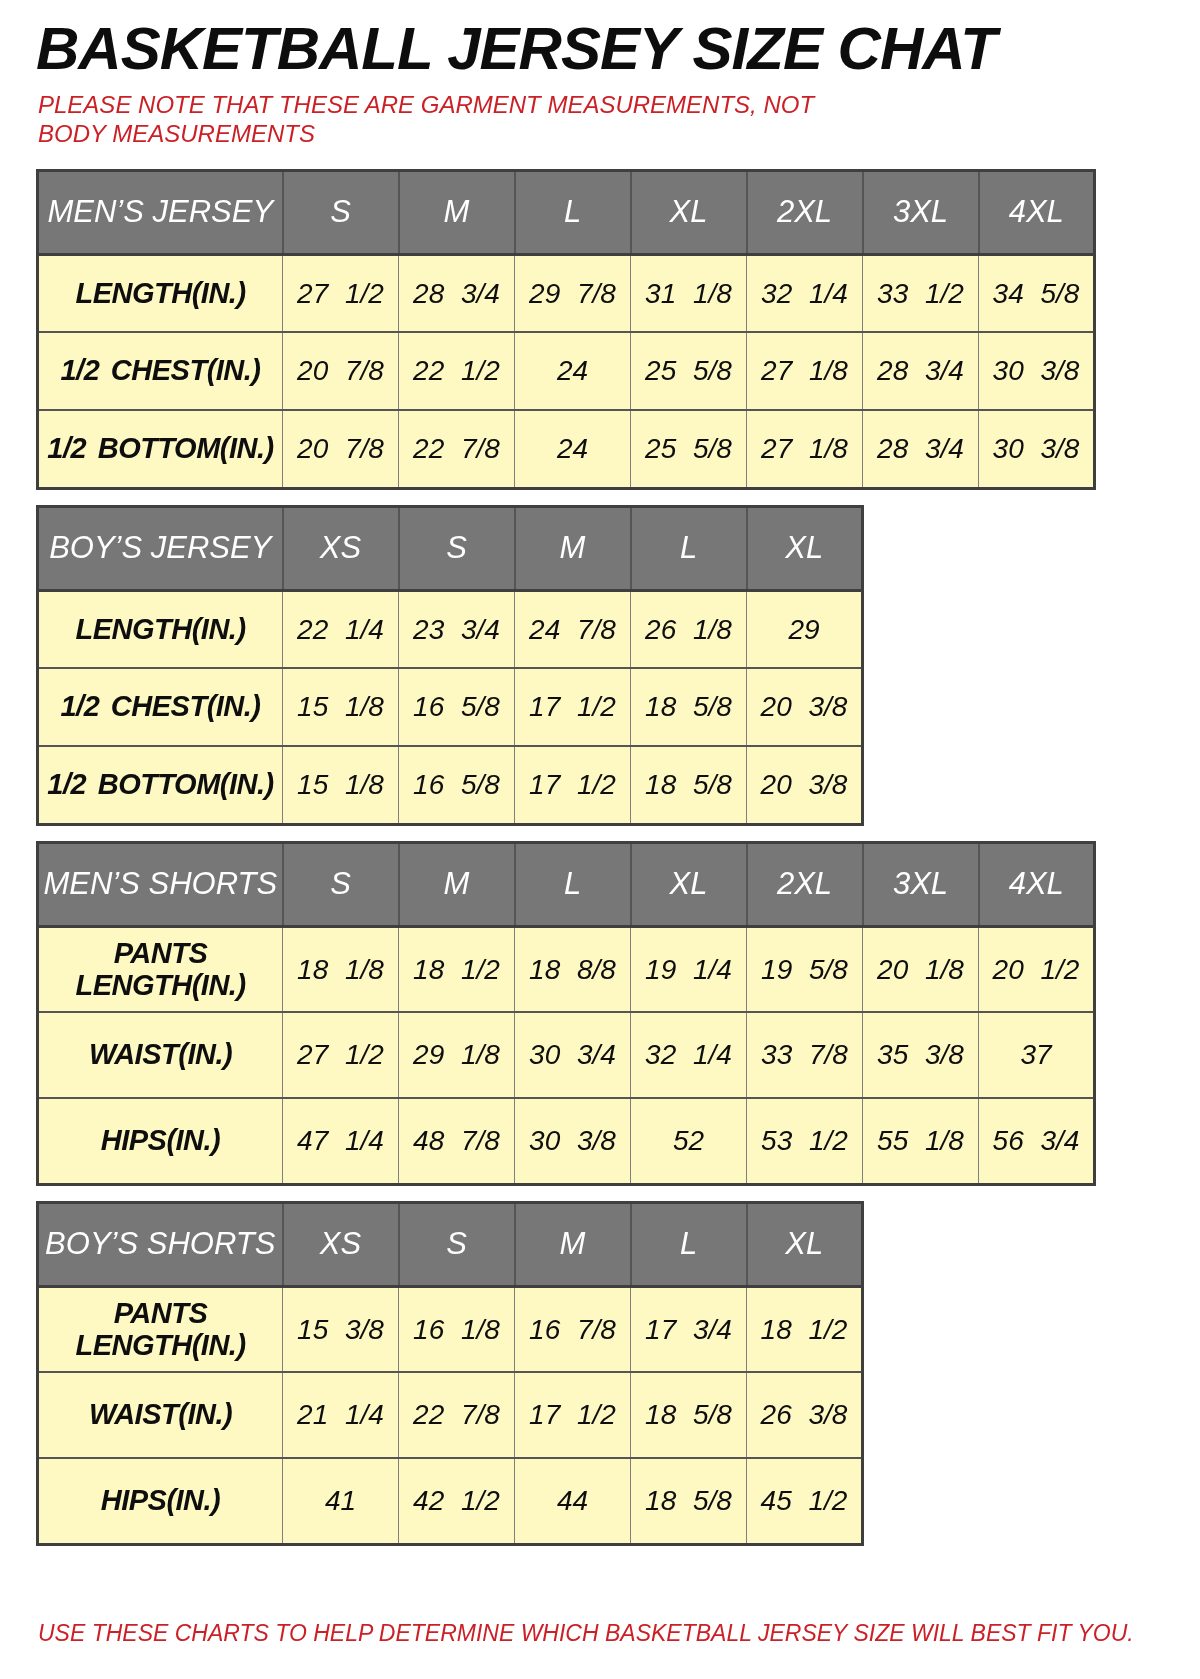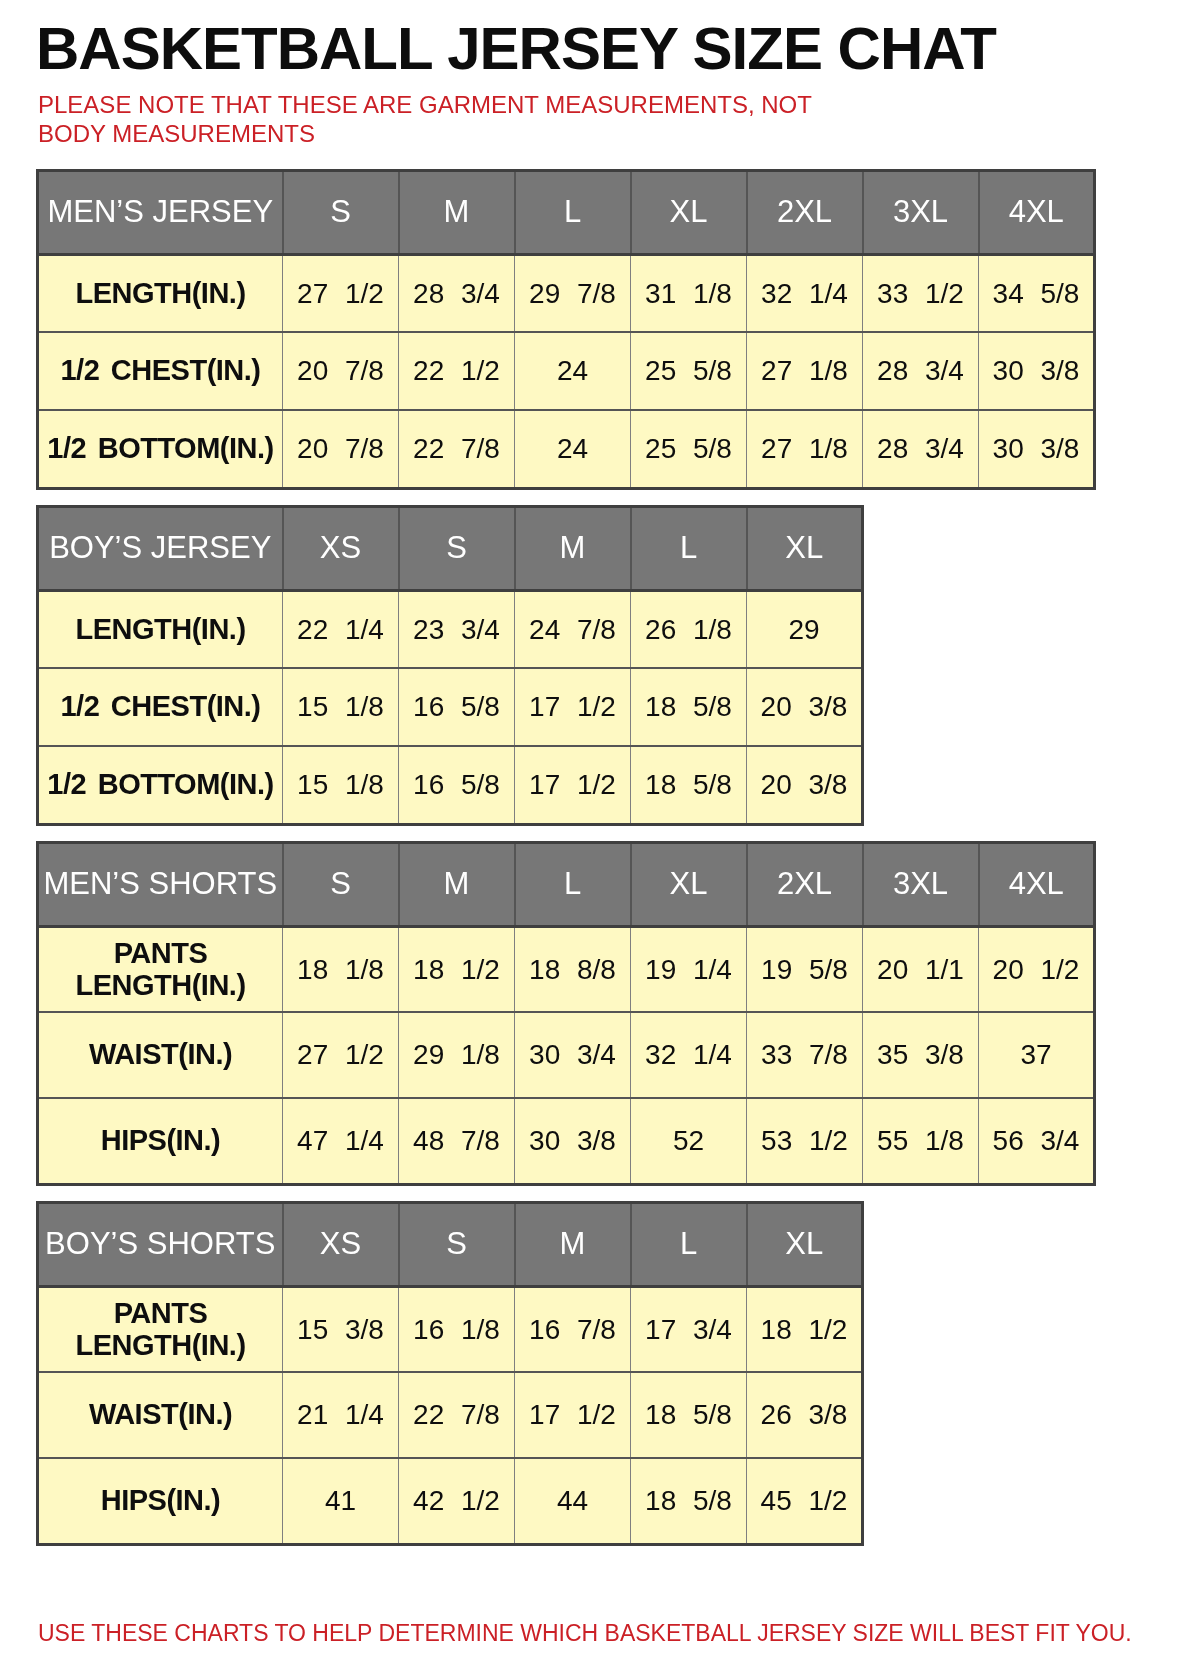--- a/index.html
+++ b/index.html
@@ -10,21 +10,21 @@
     --border-mid: #555555;
     --border-light: #7f7f7f;
   }
   *{ box-sizing: border-box; }
   html,body{ margin:0; padding:0; background:#ffffff; }
   body{
     width:1200px; min-height:1679px;
     font-family:"Liberation Sans", sans-serif;
     color:#111111;
   }
-  .page{ padding:18px 30px 30px 36px; }
+  .page{ padding:18px 30px 30px 36px;font-style:italic; }
 
   .page-title{
     margin:0 0 12px 0;
     font-size:60px; font-weight:bold; line-height:1.02;
     letter-spacing:-1px; color:#0d0d0d; white-space:nowrap;
   }
   .note{
     color:var(--note-red);
     font-size:24px; line-height:1.2; font-weight:500;
   }
@@ -209,21 +209,21 @@
           </tr>
         </thead>
         <tbody>
           <tr>
             <td class="row-label">PANTS LENGTH(IN.)</td>
             <td>18 1/8</td>
             <td>18 1/2</td>
             <td>18 8/8</td>
             <td>19 1/4</td>
             <td>19 5/8</td>
-            <td>20 1/1</td>
+            <td>20 1/8</td>
             <td>20 1/2</td>
           </tr>
           <tr>
             <td class="row-label">WAIST(IN.)</td>
             <td>27 1/2</td>
             <td>29 1/8</td>
             <td>30 3/4</td>
             <td>32 1/4</td>
             <td>33 7/8</td>
             <td>35 3/8</td>

